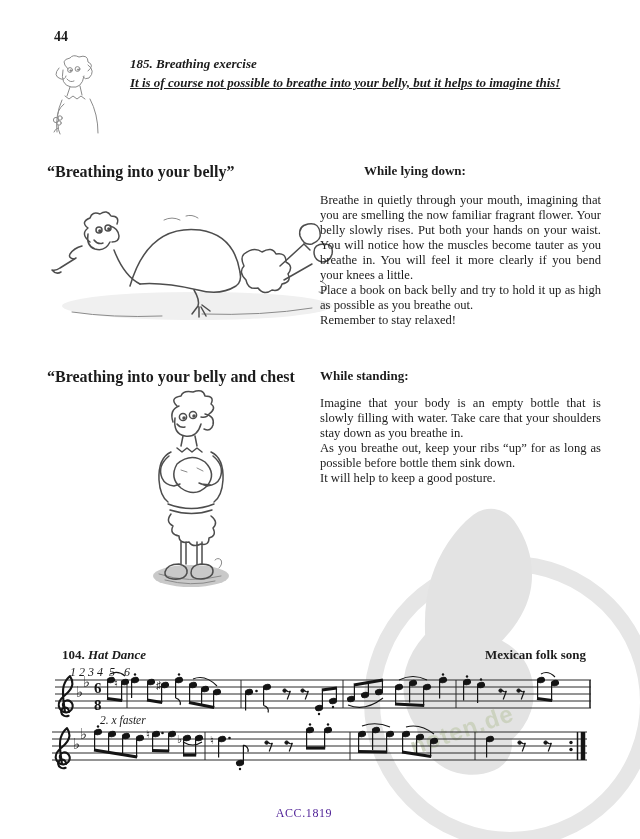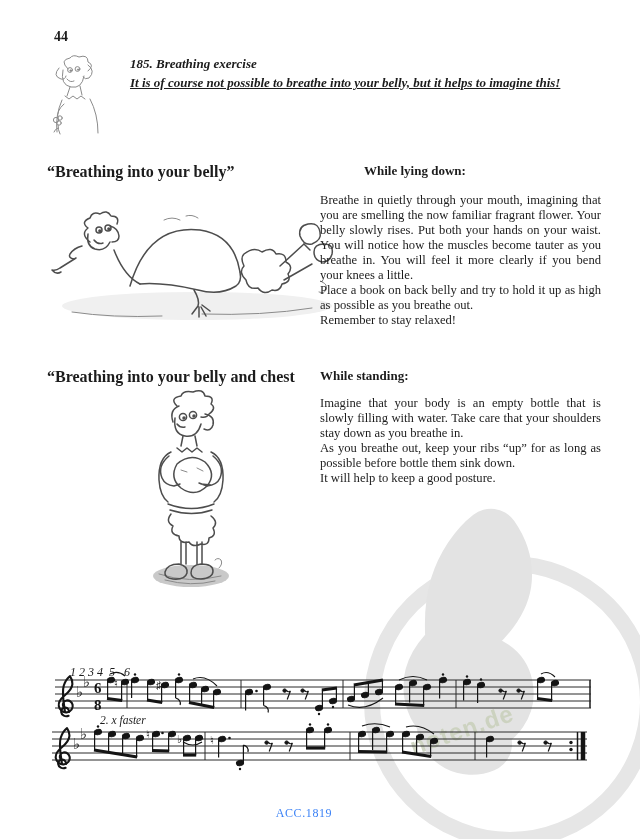--- a/index.html
+++ b/index.html
@@ -19,21 +19,21 @@
   .sub-heading{font-weight:bold;font-size:13px;}
   .para-col{left:320px;width:281px;font-size:12.6px;line-height:15px;}
   .para-col .p{text-align:justify;}
   .song-header{left:62px;top:647px;width:524px;display:flex;
                justify-content:space-between;font-weight:bold;font-size:13px;}
   .song-number{font-style:normal;}
   .song-title{font-style:italic;}
   .fingering{left:70px;top:665px;font-style:italic;font-size:12px;white-space:pre;}
   .tempo-note{left:100px;top:714px;font-style:italic;font-size:11.5px;}
   .footer{left:0;width:608px;top:806px;text-align:center;font-size:12px;
-          letter-spacing:0.6px;color:#3b82f6;}
+          letter-spacing:0.6px;color:#4c1d95;}
   .watermark-text{left:408px;top:716px;font-family:"Liberation Sans",sans-serif;
           font-weight:bold;font-size:24px;color:#c9d0ba;opacity:0.85;
           transform:rotate(-19deg);letter-spacing:1px;z-index:1;}
   .wm{z-index:0;}
   .content{z-index:2;}
   svg{display:block;overflow:visible;}
   .sketch{stroke:#4d4d4d;fill:none;stroke-width:1.5;
           stroke-linecap:round;stroke-linejoin:round;}
   .sketch-light{stroke:#8b8b8b;fill:none;stroke-width:1;
           stroke-linecap:round;stroke-linejoin:round;}
@@ -149,20 +149,27 @@
       <path d="M84 176 q4 -4 2 -8 q-3 -3 -6 0" class="sketch-light"></path>
     </g>
   </svg>
 
   <div class="abs para-col content" style="top:396px;">
     <div class="p">Imagine that your body is an empty bottle that is slowly filling with water. Take care that your shoulders stay down as you breathe in.</div>
     <div class="p">As you breathe out, keep your ribs “up” for as long as possible before bottle them sink down.</div>
     <div class="p">It will help to keep a good posture.</div>
   </div>
 
+  <div class="abs song-header content">
+    <span>
+      <span class="song-number">104.</span>
+      <span class="song-title">Hat Dance</span>
+    </span>
+    <span>Mexican folk song</span>
+  </div>
   <span class="abs fingering content">1 2 3 4  5   6</span>
   <span class="abs tempo-note content">2. x faster</span>
 
   <svg class="abs content" style="left:53px;top:668px;" width="540" height="58" viewBox="0 0 540 58">
     <defs>
       <g id="gclef" stroke="#141414" fill="none" stroke-width="2.1" stroke-linecap="round" stroke-linejoin="round">
         <path d="M12.6 43.8 c-3.4 1.4 -7 -0.6 -7.4 -3.8 c-0.3 -2.6 1.8 -4.6 4.2 -4.4 c2.3 0.2 3.9 2.2 3.5 4.4"></path>
         <path d="M9 39.9 c-1.4 -10 -3.4 -19.6 -1.2 -26.4 c1.2 -3.8 3.6 -7.4 6.2 -9.4 c1.8 2.6 2.6 5 2.4 8 c-0.3 4.4 -3.8 8.1 -7.8 11.4 c-4.4 3.6 -6.4 6.8 -5.8 10.6 c0.7 4.3 4.6 6.9 8.6 6.1 c3.7 -0.7 5.9 -4 5.2 -7.4 c-0.6 -3 -3.4 -4.9 -6.2 -4.3 c-2.6 0.6 -4 3 -3.4 5.4"></path>
       </g>
       <g id="rest8" fill="#141414">

